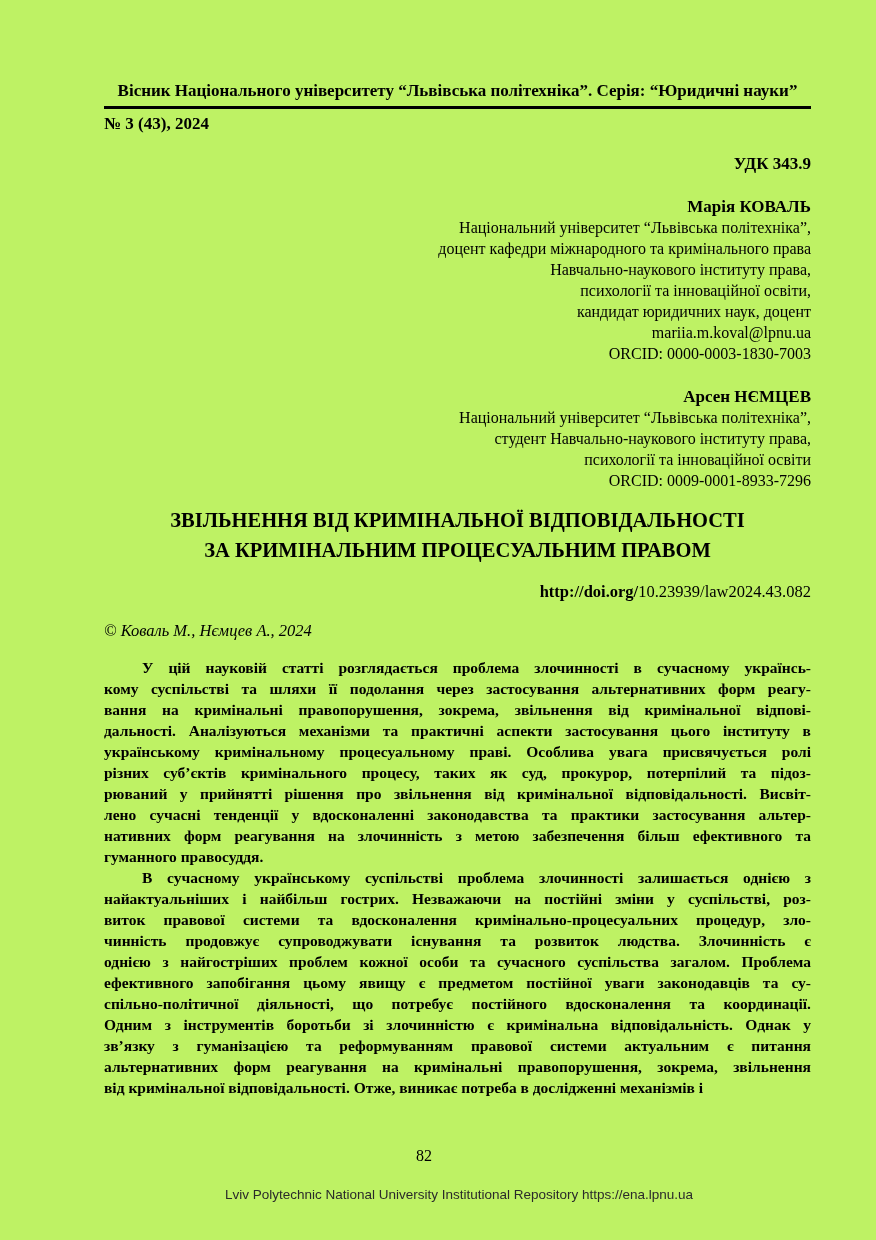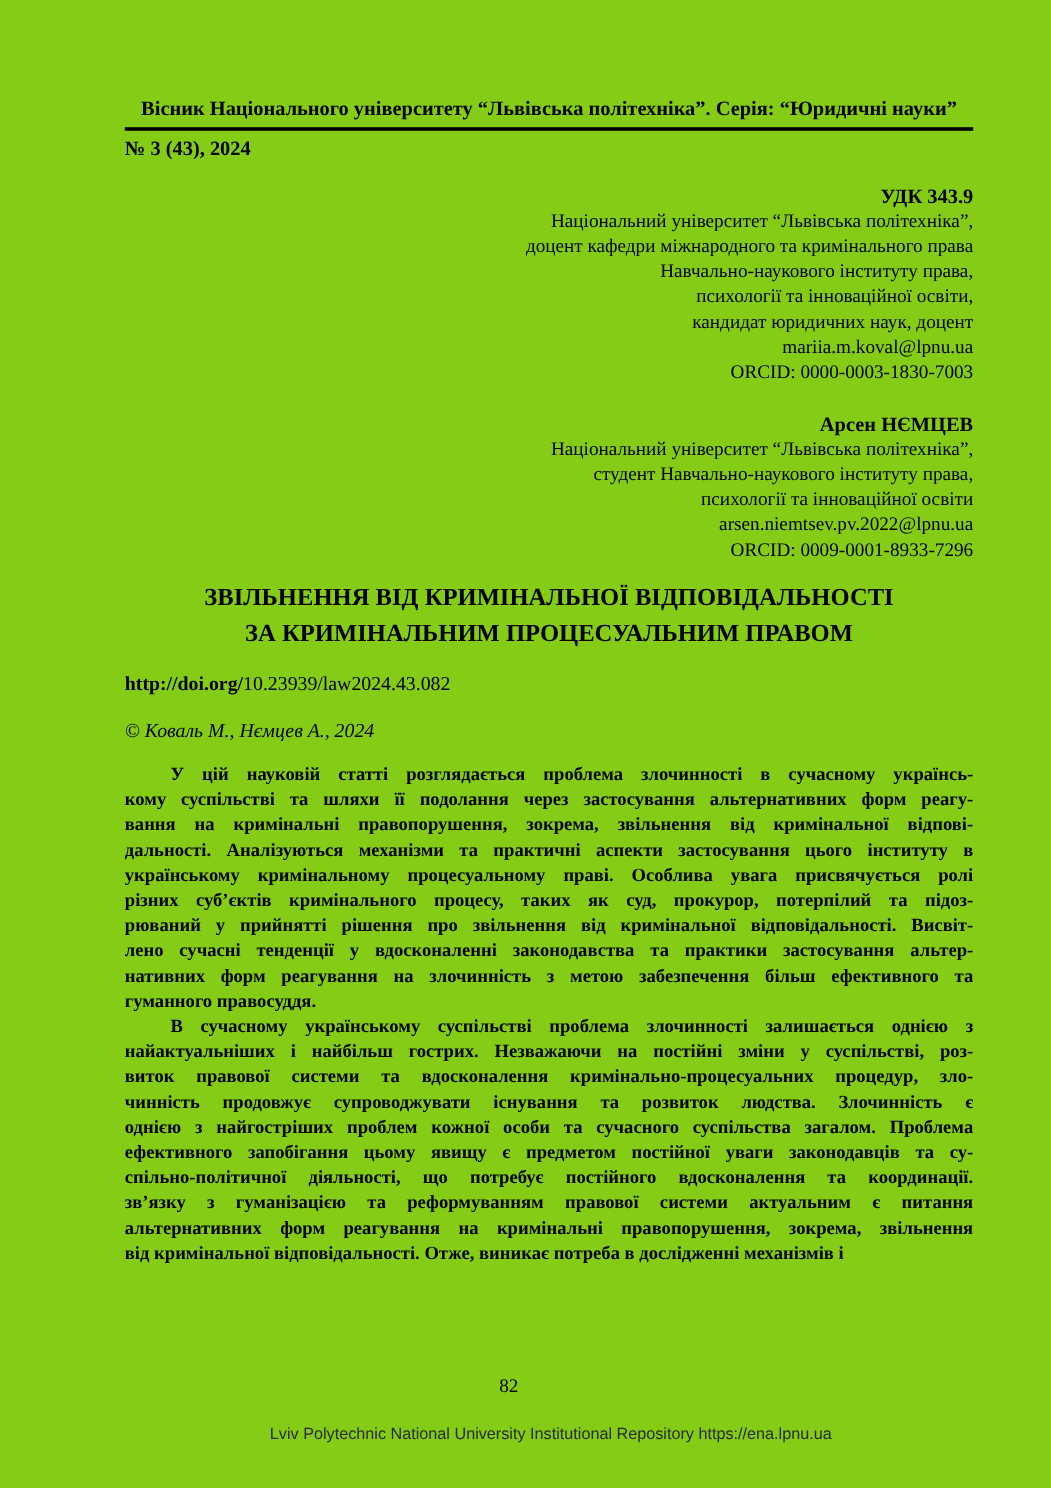--- a/index.html
+++ b/index.html
@@ -1,35 +1,35 @@
 <!DOCTYPE html>
 <html><head>
 <meta charset="utf-8">
 <title>Paper page</title>
 <style>
   html,body{margin:0;padding:0;background:#ffffff;}
   body{width:876px;height:1240px;font-family:"Liberation Serif",serif;color:#000;}
-  .sheet{position:relative;width:876px;height:1240px;background:#84cc16;overflow:hidden;}
+  .sheet{position:relative;width:876px;height:1240px;background:#bef264;overflow:hidden;}
   .content{position:absolute;left:104px;top:0;width:707px;}
 
   .journal-header{margin-top:80px;font-weight:bold;font-size:17px;line-height:22px;
     text-align:center;white-space:nowrap;border-bottom:3px solid #000;padding-bottom:4px;}
   .issue-line{margin-top:4px;font-weight:bold;font-size:17px;line-height:22px;text-align:left;}
 
   .udc{margin-top:18px;font-weight:bold;font-size:17px;line-height:21px;text-align:right;}
 
   .author-block{}
   .author-name{margin-top:22px;font-weight:bold;font-size:17px;line-height:21px;text-align:right;}
   .author-name.second{}
   .author-line{font-size:16px;line-height:21px;text-align:right;}
 
   .title{margin-top:14px;}
   .title-line{font-weight:bold;font-size:20.5px;line-height:30px;text-align:center;}
 
-  .doi-line{margin-top:16px;font-size:16.5px;line-height:21px;text-align:left;}
+  .doi-line{margin-top:16px;font-size:16.5px;line-height:21px;text-align:right;}
   .doi-prefix{font-weight:bold;}
   .copyright{margin-top:18px;font-weight:normal;font-style:italic;font-size:16.5px;line-height:21px;}
 
   .abstract{margin-top:16px;font-weight:bold;}
   .abs-line{font-size:15.5px;line-height:21px;height:21px;overflow:hidden;
     text-align:justify;text-align-last:justify;}
   .abs-line.first{text-indent:38px;}
   .abs-line.last{text-align-last:left;}
 
   .page-number{position:absolute;left:0;top:1146px;width:848px;text-align:center;
@@ -42,38 +42,38 @@
 
 <div class="sheet">
   <div class="content">
 
     <div class="journal-header">Вісник Національного університету “Львівська політехніка”. Серія: “Юридичні науки”</div>
     <div class="issue-line">№ 3 (43), 2024</div>
 
     <div class="udc">УДК 343.9</div>
 
     <div class="author-block">
+      <div class="author-name">Марія КОВАЛЬ</div>
       <div>
           <div class="author-line first">Національний університет “Львівська політехніка”,</div>
           <div class="author-line">доцент кафедри міжнародного та кримінального права</div>
           <div class="author-line">Навчально-наукового інституту права,</div>
           <div class="author-line">психології та інноваційної освіти,</div>
           <div class="author-line">кандидат юридичних наук, доцент</div>
           <div class="author-line">mariia.m.koval@lpnu.ua</div>
           <div class="author-line last">ORCID: 0000-0003-1830-7003</div>
         </div>
     </div>
 
     <div class="author-block">
       <div class="author-name second">Арсен НЄМЦЕВ</div>
       <div>
           <div class="author-line first">Національний університет “Львівська політехніка”,</div>
           <div class="author-line">студент Навчально-наукового інституту права,</div>
           <div class="author-line">психології та інноваційної освіти</div>
-          <div class="author-line">arsen.niemtsev.pv.2022@lpnu.ua</div>
           <div class="author-line last">ORCID: 0009-0001-8933-7296</div>
         </div>
     </div>
 
     <div class="title">
       <div class="title-line">ЗВІЛЬНЕННЯ ВІД КРИМІНАЛЬНОЇ ВІДПОВІДАЛЬНОСТІ</div>
       <div class="title-line">ЗА КРИМІНАЛЬНИМ ПРОЦЕСУАЛЬНИМ ПРАВОМ</div>
     </div>
 
     <div class="doi-line">
@@ -96,20 +96,21 @@
           <div class="abs-line last">гуманного правосуддя.</div>
         </div>
       <div>
           <div class="abs-line first">В сучасному українському суспільстві проблема злочинності залишається однією з</div>
           <div class="abs-line">найактуальніших і найбільш гострих. Незважаючи на постійні зміни у суспільстві, роз-</div>
           <div class="abs-line">виток правової системи та вдосконалення кримінально-процесуальних процедур, зло-</div>
           <div class="abs-line">чинність продовжує супроводжувати існування та розвиток людства. Злочинність є</div>
           <div class="abs-line">однією з найгостріших проблем кожної особи та сучасного суспільства загалом. Проблема</div>
           <div class="abs-line">ефективного запобігання цьому явищу є предметом постійної уваги законодавців та су-</div>
           <div class="abs-line">спільно-політичної діяльності, що потребує постійного вдосконалення та координації.</div>
+          <div class="abs-line">Одним з інструментів боротьби зі злочинністю є кримінальна відповідальність. Однак у</div>
           <div class="abs-line">зв’язку з гуманізацією та реформуванням правової системи актуальним є питання</div>
           <div class="abs-line">альтернативних форм реагування на кримінальні правопорушення, зокрема, звільнення</div>
           <div class="abs-line last">від кримінальної відповідальності. Отже, виникає потреба в дослідженні механізмів і</div>
         </div>
     </div>
 
   </div>
 
   <div class="page-number">82</div>
   <div class="repo-line">Lviv Polytechnic National University Institutional Repository https://ena.lpnu.ua</div>

